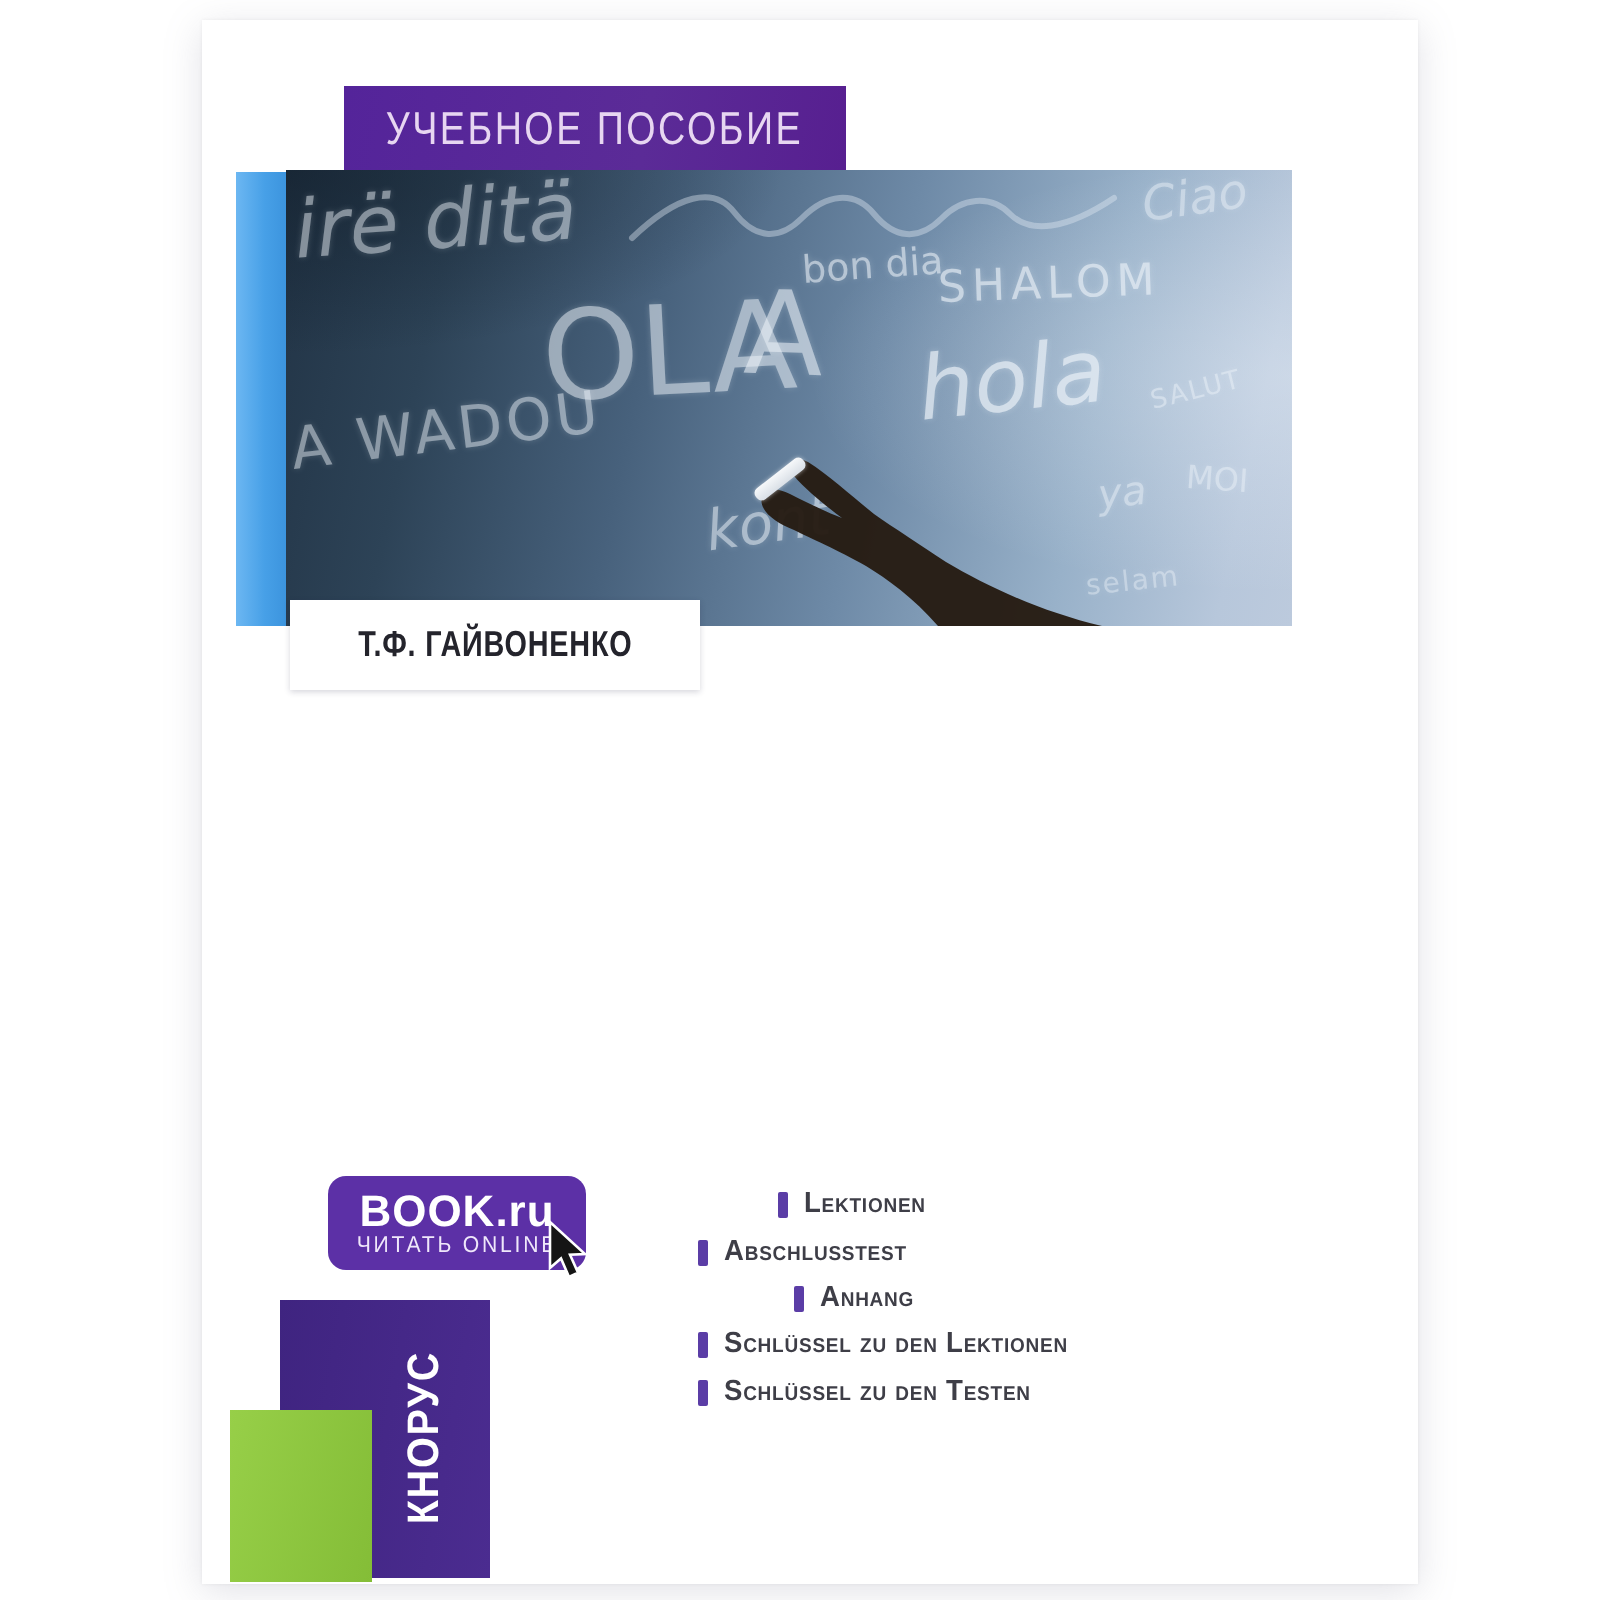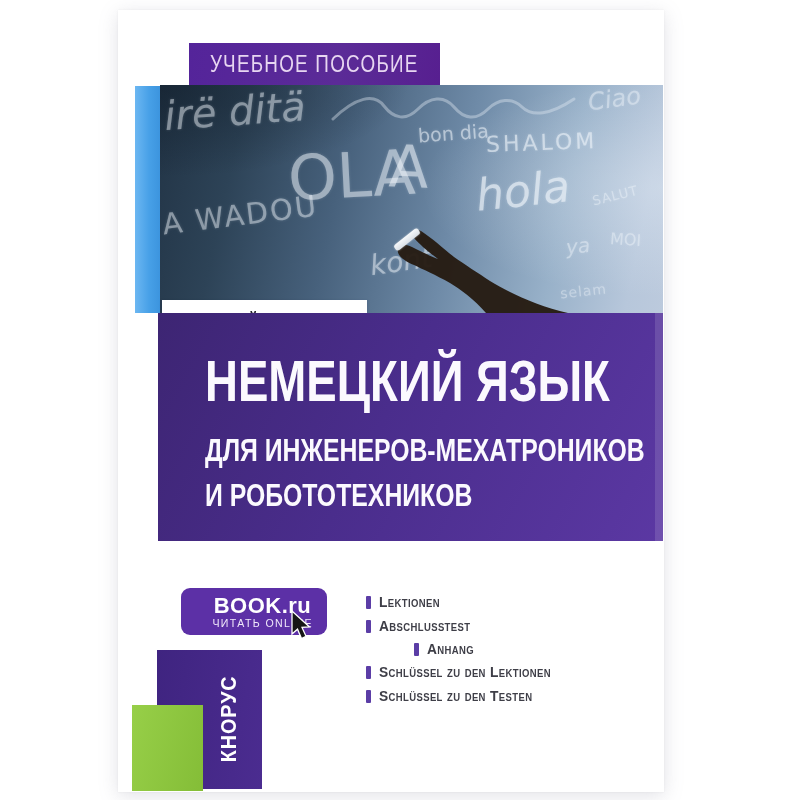--- a/index.html
+++ b/index.html
@@ -4,21 +4,21 @@
 <style>
   html,body{margin:0;padding:0;}
   body{
     width:800px;height:800px;position:relative;overflow:hidden;
     background:#ffffff;
     font-family:"Liberation Sans",sans-serif;
   }
   .photo{position:absolute;inset:0;}
   
   .book{
-    position:absolute;left:118px;top:10px;width:546px;height:782px;
+    position:absolute;left:101px;top:10px;width:608px;height:782px;
     background:#ffffff;overflow:hidden;
     box-shadow:0 4px 18px rgba(125,125,145,.22),0 0 2px rgba(0,0,0,.06);
     text-decoration:underline;
   }
   
   .banner{
     position:absolute;left:71px;top:33px;width:251px;height:42px;
     background:linear-gradient(100deg,#54249a,#5b2b97 60%,#571f90);
     display:flex;align-items:center;justify-content:center;
   }
@@ -84,29 +84,29 @@
     background:rgba(255,255,255,.13);
   }
   .t-line{position:absolute;left:47px;color:#fbf9fe;font-weight:bold;white-space:nowrap;
     transform-origin:left center;line-height:1;}
   .t1{top:40px;font-size:57px;transform:scaleX(.8);}
   .t2{top:122px;font-size:31px;transform:scaleX(.8);}
   .t3{top:167px;font-size:31px;transform:scaleX(.8);}
   
   .badge{
     position:absolute;left:63px;top:578px;width:129px;height:47px;border-radius:9px;
-    background:#5c30a6;display:flex;flex-direction:column;align-items:center;justify-content:center;padding-left:17px;
+    background:#5c30a6;display:flex;flex-direction:column;align-items:center;justify-content:center;
   }
   .badge .b-title{color:#fff;font-size:22px;font-weight:bold;letter-spacing:.5px;line-height:1.05;}
   .badge .b-sub{color:#efe7fa;font-size:11.5px;letter-spacing:1.5px;transform:scaleX(.92);}
   .cursor{position:absolute;left:172px;top:600px;}
   
   .contents{position:absolute;left:248px;top:584px;}
   .row{position:absolute;left:0;display:flex;align-items:center;height:16px;}
-  .r0{top:0;} .r1{top:24px;} .r2{top:47px;padding-left:48px;} .r3{top:70px;} .r4{top:94px;}
+  .r0{top:0;margin-left:40px;} .r1{top:24px;} .r2{top:47px;padding-left:48px;} .r3{top:70px;} .r4{top:94px;}
   .bullet{width:5px;height:13px;background:#5b3da6;border-radius:1px;margin-right:8px;flex:none;}
   .row span{
     font-variant:small-caps;font-size:14.5px;font-weight:bold;color:#3e3e47;
     letter-spacing:.4px;white-space:nowrap;transform:scaleX(.95);transform-origin:left center;
   }
   
   .panel{
     position:absolute;left:39px;top:640px;width:105px;height:139px;
     background:linear-gradient(100deg,#3f2480,#4b2c90);
   }
@@ -155,25 +155,20 @@
       <svg class="hand" width="182" height="97" viewBox="0 0 182 97">
         <path d="M182,97 L100,97 C88,83 74,73 64,67 C50,59 36,53 28,49 C18,45 10,39 12,32 C13,27 20,28 26,31 C34,35 44,40 52,43 C44,37 34,29 28,22 C24,17 28,11 35,15 C46,22 58,33 68,41 C78,48 92,57 104,65 C124,77 152,90 182,97 Z" fill="#261c13" opacity="0.97"></path>
       </svg>
       <div class="chalk-stick"></div>
     </div>
 
     <div class="author-box">
       <span>Т.Ф. ГАЙВОНЕНКО</span>
     </div>
 
-    <div class="title-block">
-      <div class="t-line t1">НЕМЕЦКИЙ ЯЗЫК</div>
-      <div class="t-line t2">ДЛЯ ИНЖЕНЕРОВ-МЕХАТРОНИКОВ</div>
-      <div class="t-line t3">И РОБОТОТЕХНИКОВ</div>
-    </div>
 
     <div class="badge">
       <div class="b-title">BOOK.ru</div>
       <div class="b-sub">ЧИТАТЬ ONLINE</div>
     </div>
 
     <svg class="cursor" width="26" height="32" viewBox="0 0 26 32">
       <path d="M2,1 L2,24 L7.5,19.2 L11.5,28.5 L16,26.3 L12,17.4 L19.5,17 Z" fill="#151515" stroke="#ffffff" stroke-width="1.3"></path>
     </svg>
 

